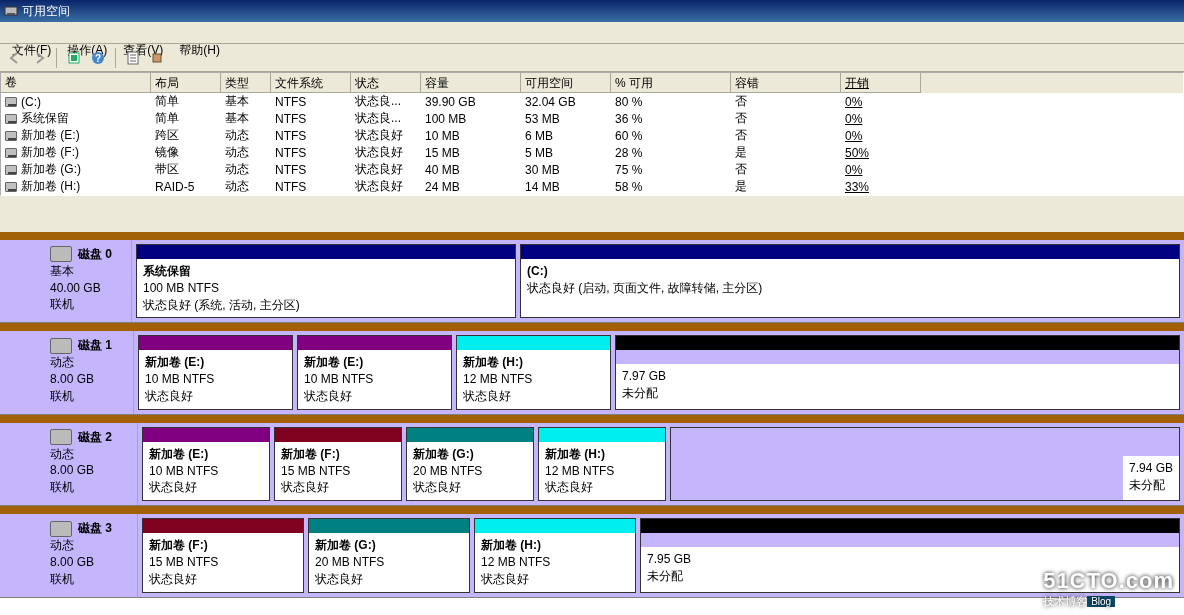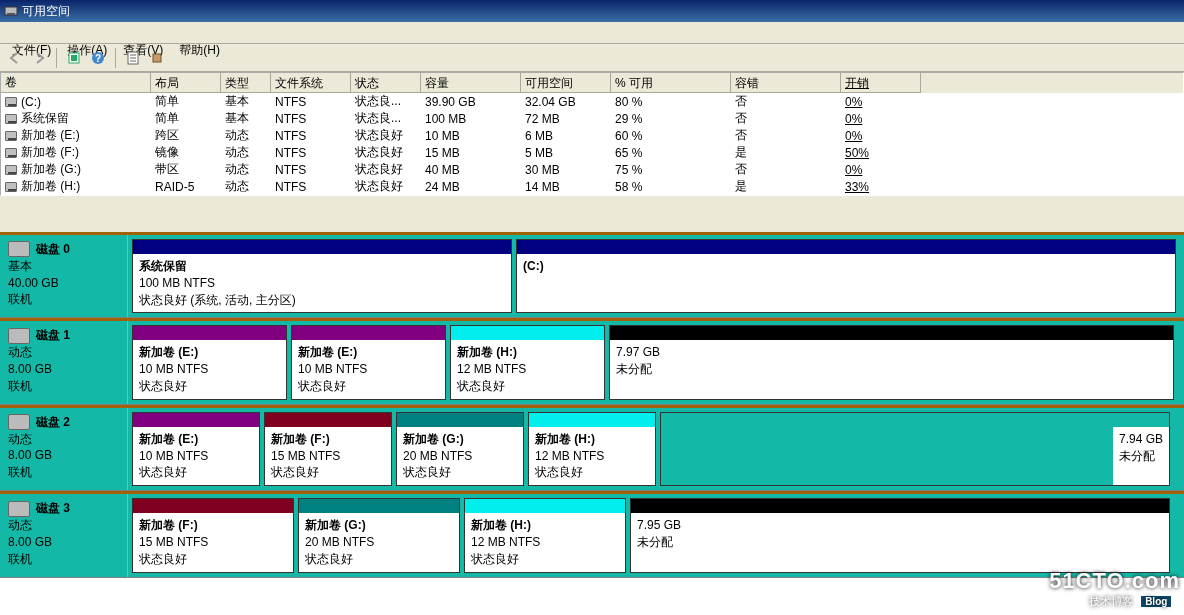--- a/index.html
+++ b/index.html
@@ -35,45 +35,45 @@
 .c-ft    { width: 110px; }
 .c-oh    { width: 80px; text-decoration: underline; }
 .drive-ico { width:12px; height:10px; display:inline-block; background:#c0c0c0; border:1px solid #666; border-radius:1px; position:relative; }
 .drive-ico::after{content:"";position:absolute;top:6px;left:2px;width:8px;height:2px;background:#444;}
 
 
 .splitter { height: 36px; background: #ece9d8; }
 
 
 .diskmap { background:#ece9d8; }
-.disk-row { display:flex; border-top:3px solid #a16207; border-bottom:1px solid #808080; background:#14b8a6; }
+.disk-row { display:flex; border-top:8px solid #a16207; border-bottom:1px solid #808080; background:#c4b5fd;padding-left:42px; }
 .disk-info { width: 128px; padding: 6px 8px; font-size:12px; line-height:1.4; border-right:1px solid #aca899; display:flex; flex-direction:column; }
 .disk-info .dhead { display:flex; align-items:center; gap:6px; font-weight:bold; }
 .disk-ico { width:22px; height:16px; background:#bbb; border:1px solid #666; border-radius:2px; }
 .part-area { flex:1; display:flex; align-items:stretch; padding:4px; gap:4px; }
 
 .part { border:1px solid #333; display:flex; flex-direction:column; min-width:40px; }
 .part-cap { height:14px; }
 .part-body { flex:1; background:#fff; padding:4px 6px; line-height:1.4; }
 .part-body .pname { font-weight:bold; }
 .unalloc .part-cap { background:#000; }
-.unalloc .part-body { background:#fff; }
+.unalloc .part-body { background:#fff;margin-top:14px; }
 
 .cap-navy   { background:#000080; }
 .cap-purple { background:#800080; }
 .cap-teal   { background:#008080; }
 .cap-cyan   { background:#00eeee; }
 .cap-maroon { background:#800020; }
 .cap-black  { background:#000; }
 
 
-.watermark { position:fixed; right:4px; bottom:6px; color:#fff; text-shadow:0 0 4px #000; font-family: Arial, sans-serif; text-align:center; }
+.watermark { position:fixed; right:10px; bottom:6px; color:#fff; text-shadow:0 0 4px #000; font-family: Arial, sans-serif; text-align:center; }
 .watermark .big { font-size:22px; font-weight:bold; letter-spacing:1px; }
-.watermark .sub { font-size:11px; display:flex; align-items:center; gap:8px;margin-left:40px; }
-.watermark .blog { background:#0c4a6e; color:#fff; padding:0 4px; font-size:10px;font-weight:bold; }
+.watermark .sub { font-size:11px; display:flex; align-items:center; gap:0; }
+.watermark .blog { background:#0c4a6e; color:#fff; padding:0 4px; font-size:10px; }
 </style>
 </head>
 <body>
 
 <div class="titlebar">
   <svg width="14" height="14" viewBox="0 0 14 14">
       <rect x="1" y="3" width="12" height="8" fill="#bbb" stroke="#333"></rect>
       <rect x="3" y="9" width="8" height="2" fill="#555"></rect>
     </svg>
   <span>可用空间</span>
@@ -158,22 +158,22 @@
       <div class="vol-row">
         <div class="c-vol">
           <span class="drive-ico"></span>
           <span>系统保留</span>
         </div>
         <div class="c-layout">简单</div>
         <div class="c-type">基本</div>
         <div class="c-fs">NTFS</div>
         <div class="c-stat">状态良...</div>
         <div class="c-cap">100 MB</div>
-        <div class="c-free">72 MB</div>
-        <div class="c-pct">29 %</div>
+        <div class="c-free">53 MB</div>
+        <div class="c-pct">36 %</div>
         <div class="c-ft">否</div>
         <div class="c-oh">0%</div>
       </div>
       <div class="vol-row">
         <div class="c-vol">
           <span class="drive-ico"></span>
           <span>新加卷 (E:)</span>
         </div>
         <div class="c-layout">跨区</div>
         <div class="c-type">动态</div>
@@ -189,21 +189,21 @@
         <div class="c-vol">
           <span class="drive-ico"></span>
           <span>新加卷 (F:)</span>
         </div>
         <div class="c-layout">镜像</div>
         <div class="c-type">动态</div>
         <div class="c-fs">NTFS</div>
         <div class="c-stat">状态良好</div>
         <div class="c-cap">15 MB</div>
         <div class="c-free">5 MB</div>
-        <div class="c-pct">65 %</div>
+        <div class="c-pct">28 %</div>
         <div class="c-ft">是</div>
         <div class="c-oh">50%</div>
       </div>
       <div class="vol-row">
         <div class="c-vol">
           <span class="drive-ico"></span>
           <span>新加卷 (G:)</span>
         </div>
         <div class="c-layout">带区</div>
         <div class="c-type">动态</div>
@@ -252,20 +252,21 @@
           <div class="part-body">
             <div class="pname">系统保留</div>
             <div>100 MB NTFS</div>
             <div>状态良好 (系统, 活动, 主分区)</div>
           </div>
         </div>
         <div class="part" style="width: 660px;">
           <div class="part-cap cap-navy"></div>
           <div class="part-body">
             <div class="pname">(C:)</div>
+            <div>状态良好 (启动, 页面文件, 故障转储, 主分区)</div>
           </div>
         </div>
       </div>
     </div>
     <div class="disk-row">
       <div class="disk-info">
         <div class="dhead">
           <span class="disk-ico"></span>
           <span>磁盘 1</span>
         </div>

